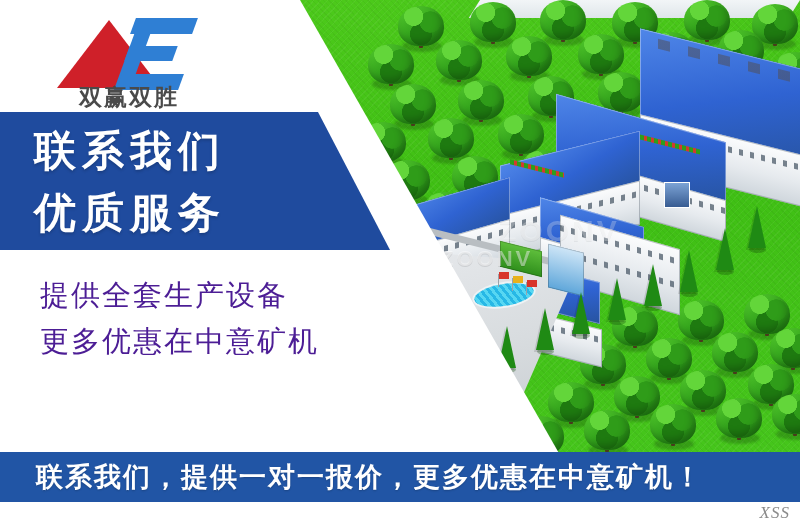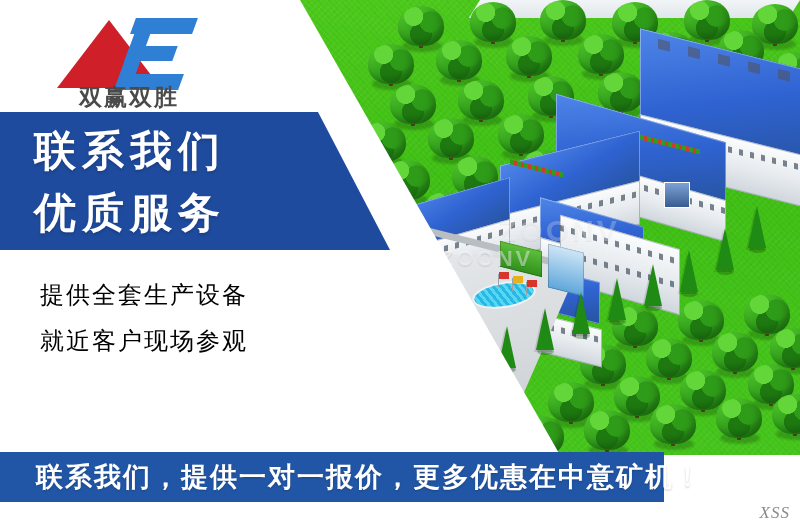--- a/index.html
+++ b/index.html
@@ -152,28 +152,28 @@
   .logo .estem{left:72px;top:10px;width:16px;height:72px;transform:skewX(-20deg);}
   .logo .lname{
     position:absolute;left:8px;top:74px;width:132px;text-align:center;
     color:#4a4a4a;font-weight:700;font-size:23px;letter-spacing:2px;
     font-family:"DejaVu Sans","Liberation Sans",sans-serif;
   }
 
   
   .bullets{
     position:absolute;left:40px;top:272px;
-    color:#000000;font-size:24px;line-height:46px;letter-spacing:2px;
+    color:#4c1d95;font-size:29px;line-height:46px;letter-spacing:2px;
     font-family:"DejaVu Sans","Liberation Sans",sans-serif;
   }
   .bullets div{white-space:nowrap;}
 
   
   .ctabar{
-    position:absolute;left:0;top:452px;width:664px;height:50px;
+    position:absolute;left:0;top:452px;width:800px;height:50px;
     background:#2155a5;
     display:flex;align-items:center;
   }
   .ctatext{
     margin-left:36px;color:#ffffff;font-weight:700;font-size:27px;letter-spacing:2px;
     white-space:nowrap;
     font-family:"DejaVu Sans","Liberation Sans",sans-serif;
     text-shadow:0 1px 2px rgba(0,0,0,.2);
   }
   .footer-wm{
@@ -572,21 +572,21 @@
   </div>
 
   <div class="bluebanner"></div>
   <div class="headline">
     <div>联系我们</div>
     <div>优质服务</div>
   </div>
 
   <div class="bullets">
     <div>提供全套生产设备</div>
-    <div>就近客户现场参观</div>
+    <div>更多优惠在中意矿机</div>
   </div>
 
   <div class="ctabar">
     <div class="ctatext">联系我们，提供一对一报价，更多优惠在中意矿机！</div>
   </div>
 
   <div class="footer-wm">XSS</div>
 
 </div>
 

